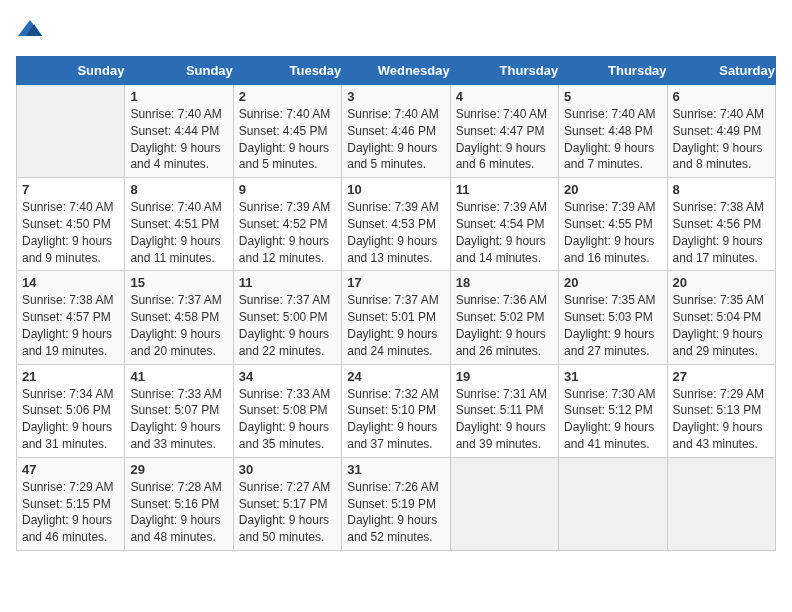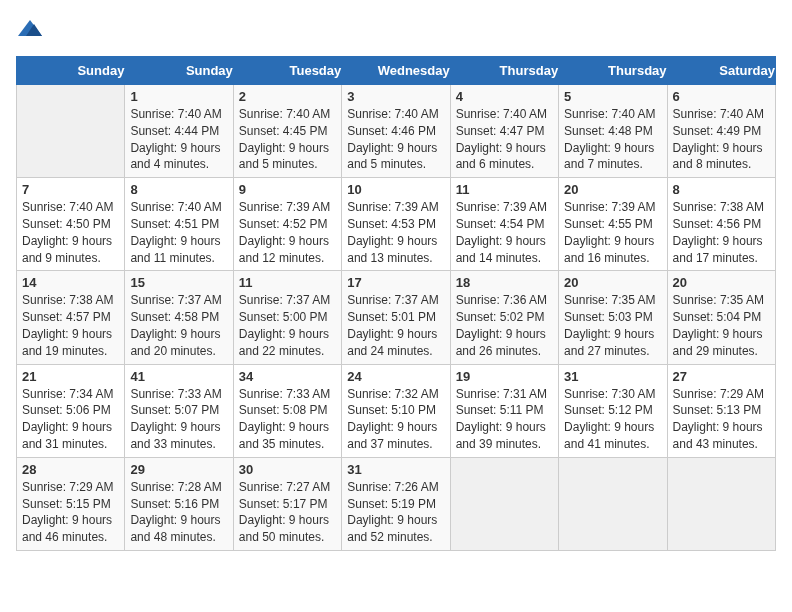--- a/index.html
+++ b/index.html
@@ -237,21 +237,21 @@
           <div class="day-number">31</div>
           <div class="day-info">Sunrise: 7:30 AM<br>Sunset: 5:12 PM<br>Daylight: 9 hours and 41 minutes.</div>
         </td>
         <td>
           <div class="day-number">27</div>
           <div class="day-info">Sunrise: 7:29 AM<br>Sunset: 5:13 PM<br>Daylight: 9 hours and 43 minutes.</div>
         </td>
       </tr>
       <tr>
         <td>
-          <div class="day-number">28</div>
+          <div class="day-number">47</div>
           <div class="day-info">Sunrise: 7:29 AM<br>Sunset: 5:15 PM<br>Daylight: 9 hours and 46 minutes.</div>
         </td>
         <td>
           <div class="day-number">29</div>
           <div class="day-info">Sunrise: 7:28 AM<br>Sunset: 5:16 PM<br>Daylight: 9 hours and 48 minutes.</div>
         </td>
         <td>
           <div class="day-number">30</div>
           <div class="day-info">Sunrise: 7:27 AM<br>Sunset: 5:17 PM<br>Daylight: 9 hours and 50 minutes.</div>
         </td>

